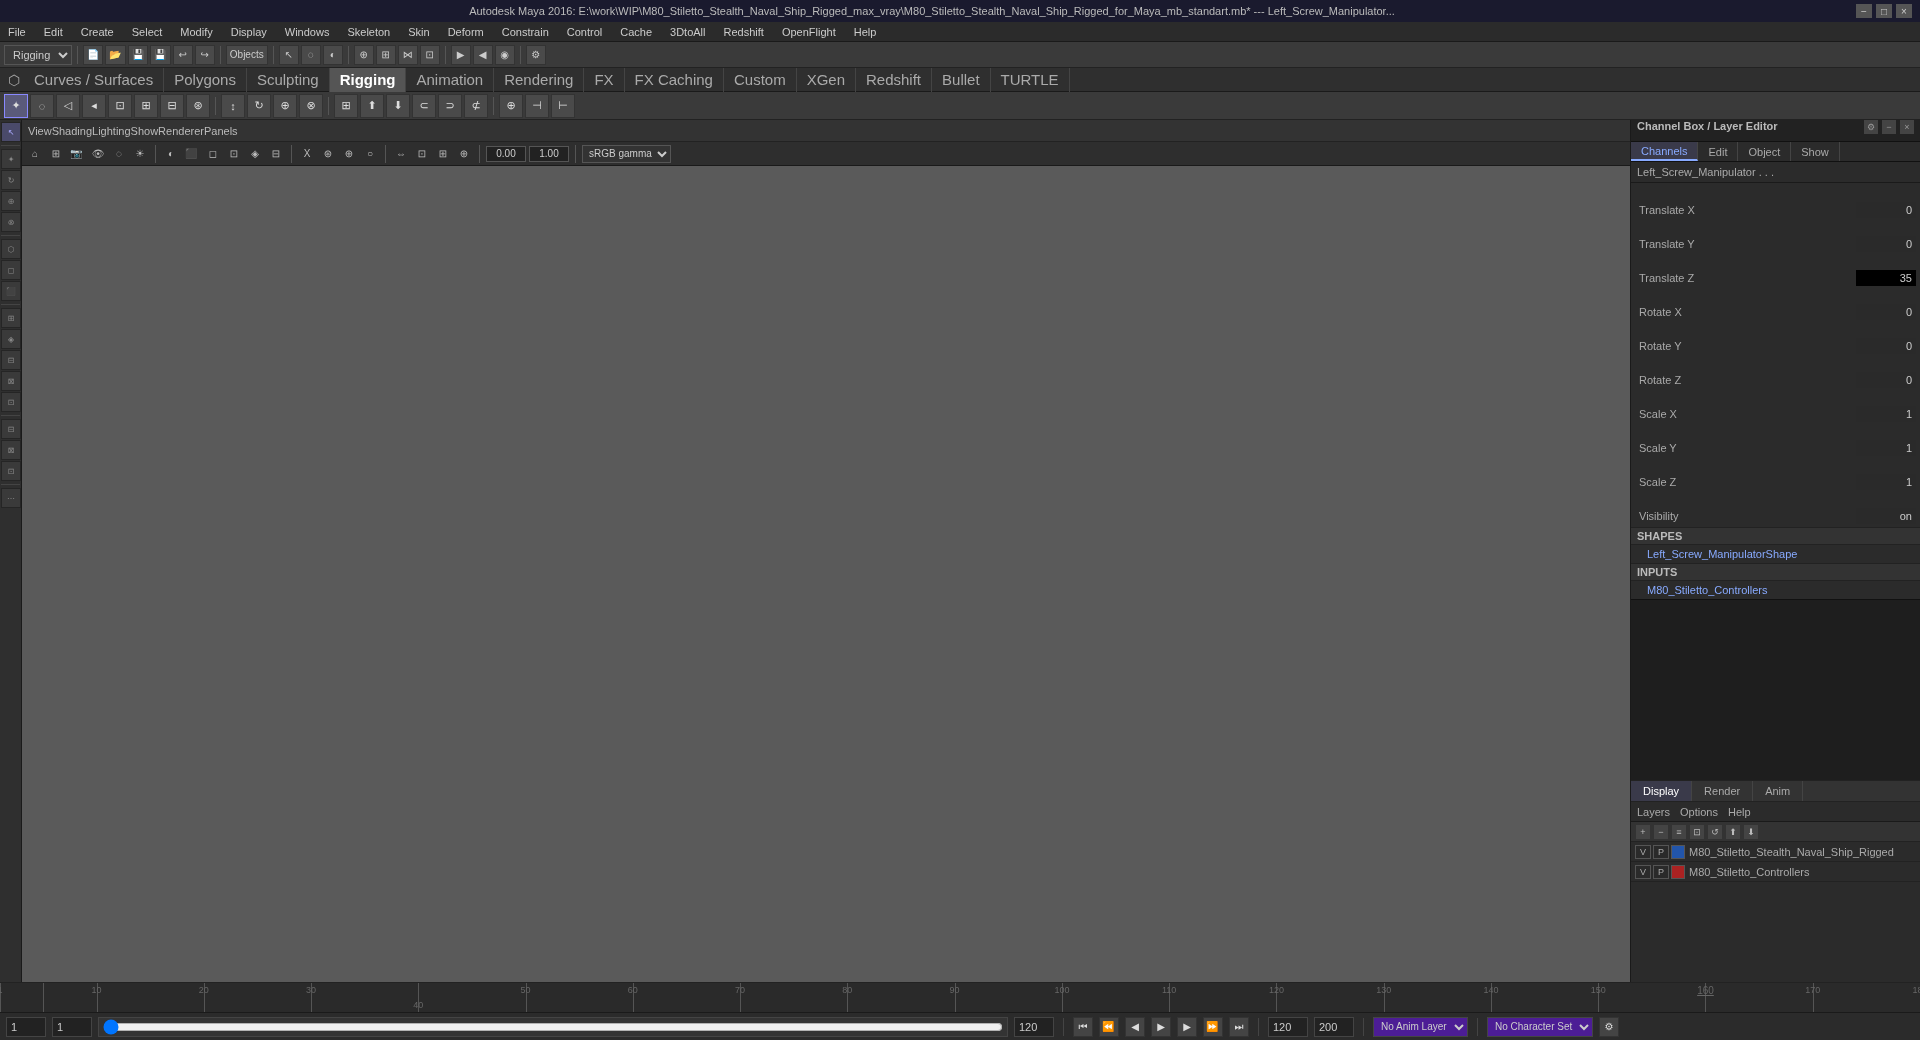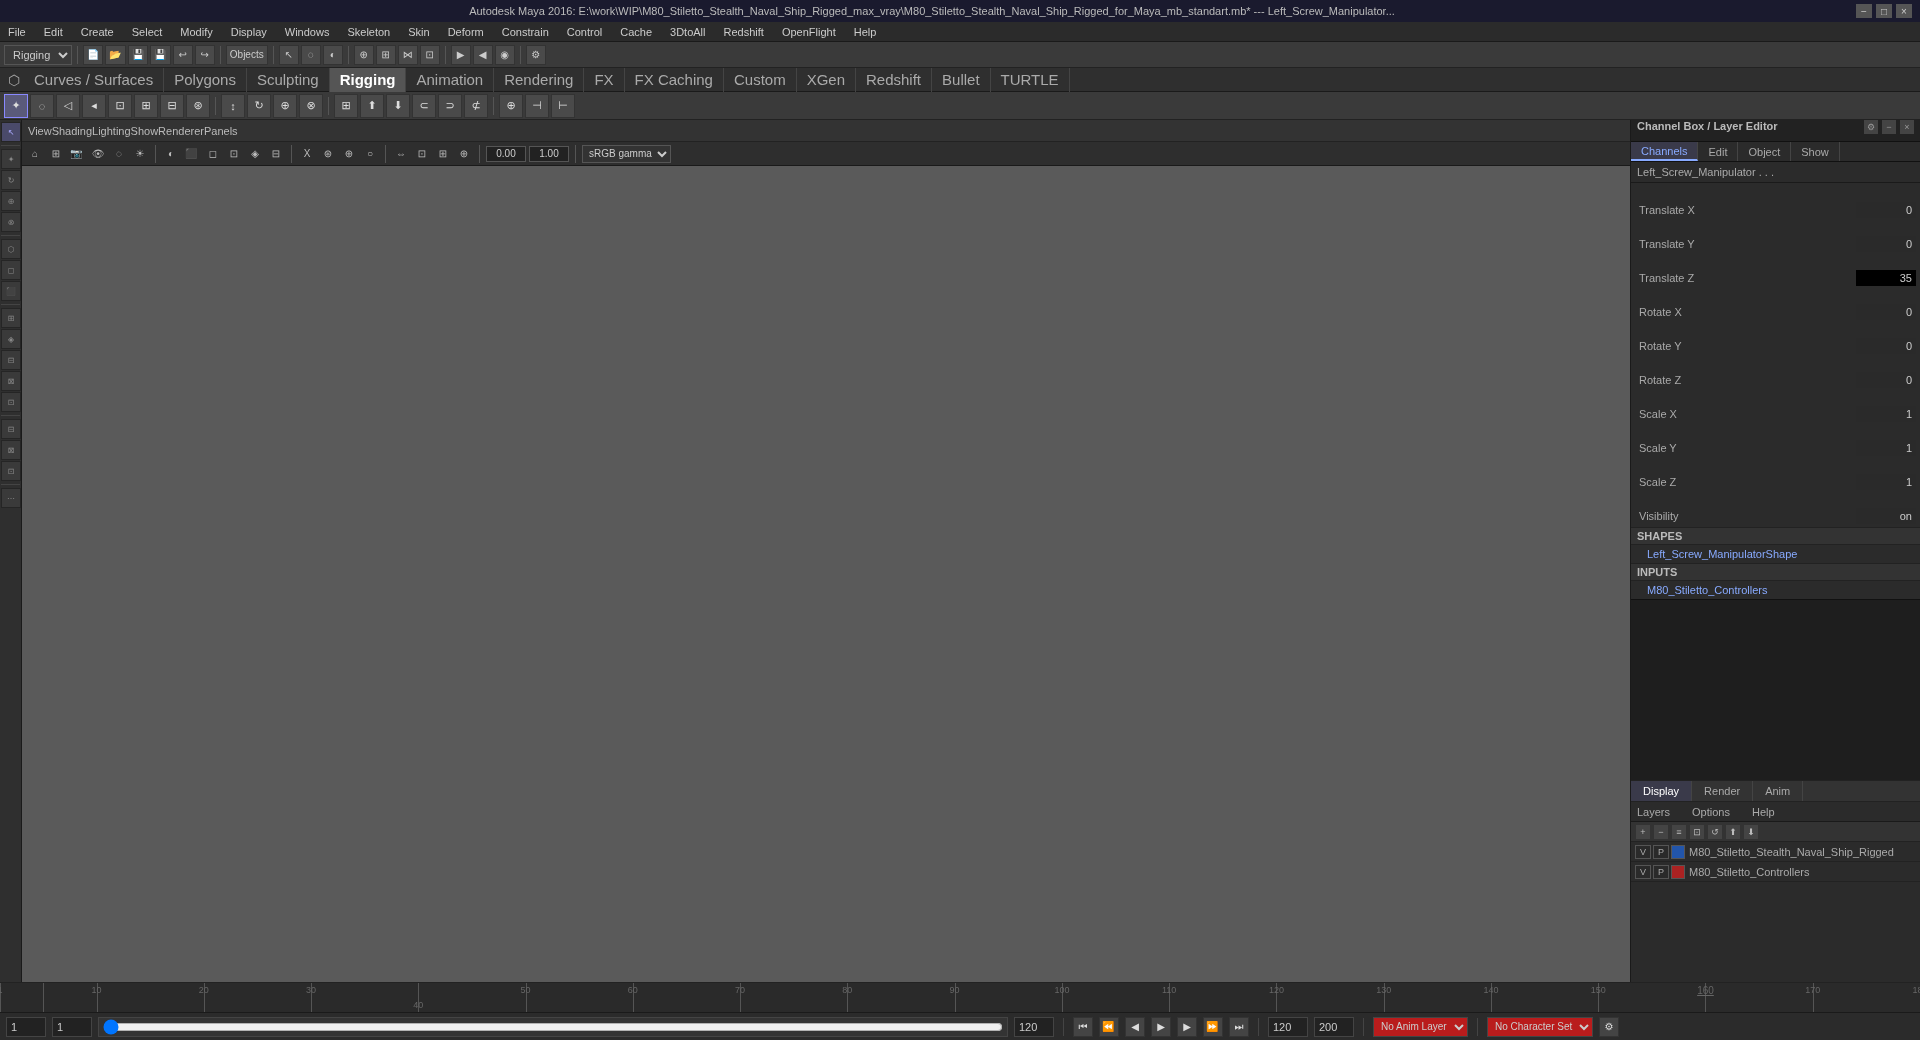--- a/index.html
+++ b/index.html
@@ -354,21 +354,21 @@
     #layer-editor {
       flex: 1;
       background: #2b2b2b;
     }
     #layer-header {
       height: 20px;
       background: #2b2b2b;
       display: flex;
       align-items: center;
       padding: 0 6px;
-      gap: 22px;
+      gap: 10px;
       border-bottom: 1px solid #1a1a1a;
     }
     .layer-header-tab {
       font-size: 11px; color: #aaa; cursor: pointer;
     }
 
     #layer-tools {
       height: 20px;
       background: #333;
       display: flex;
@@ -436,21 +436,21 @@
       width: 20px; height: 20px;
       background: #444;
       border: 1px solid #333;
       color: #ddd;
       font-size: 10px;
       cursor: pointer;
       display: flex; align-items: center; justify-content: center;
     }
     .bb-dropdown {
       height: 20px;
-      background: #b91c1c;
+      background: #4c1d95;
       border: 1px solid #444;
       color: #ccc;
       font-size: 10px;
       padding: 0 3px;
     }
 
     
     #left-icons {
       width: 22px;
       background: #2f2f2f;

